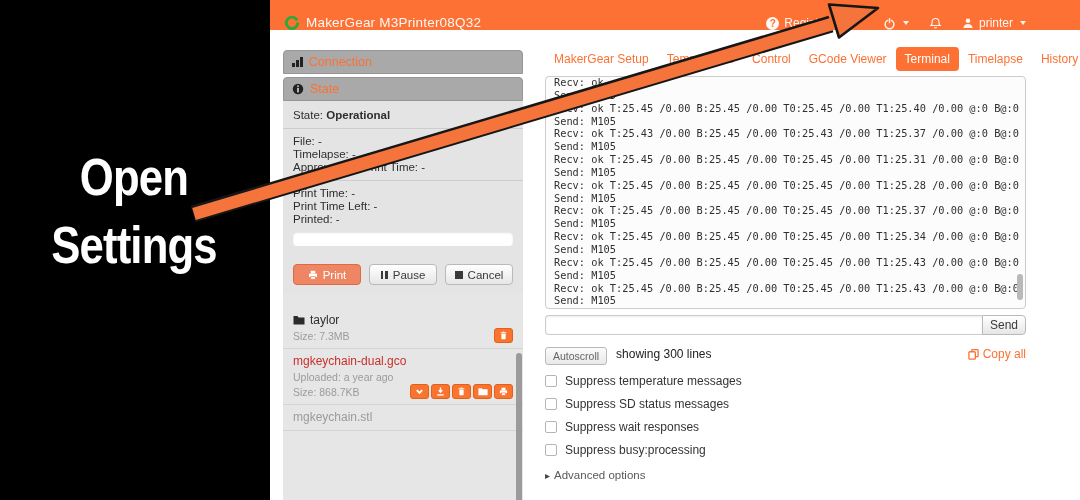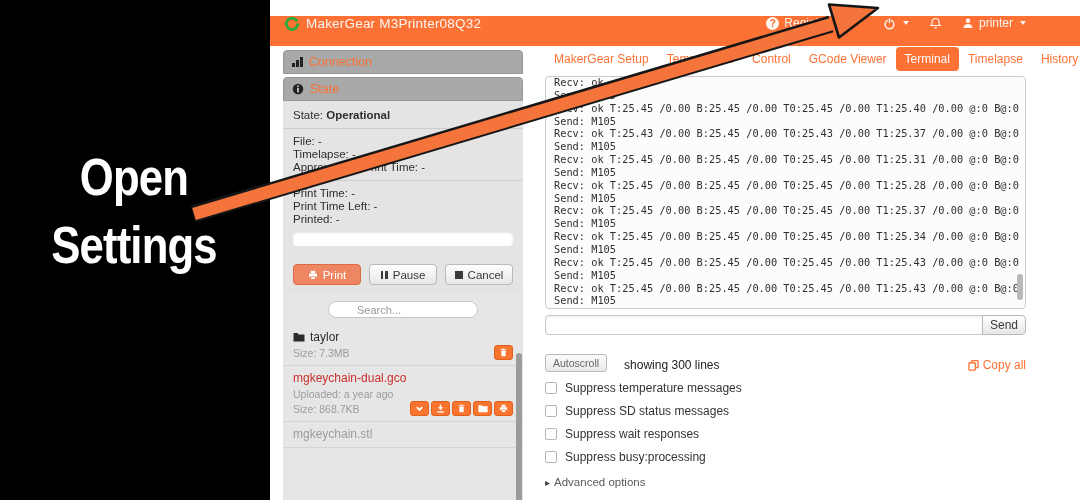--- a/index.html
+++ b/index.html
@@ -4,21 +4,21 @@
 <style>
   html,body{margin:0;padding:0;background:#000;width:1080px;height:500px;overflow:hidden;
     font-family:"Liberation Sans",sans-serif;-webkit-font-smoothing:antialiased;}
   .stage{position:relative;width:1080px;height:500px;background:#000;}
 
   
   .app{position:absolute;left:270px;top:0;width:810px;height:500px;background:#fff;}
 
   
   .navbar{position:absolute;left:0;top:0;width:100%;height:30px;background:#fd7134;
-    display:flex;align-items:flex-start;padding:0 14px;box-sizing:border-box;margin-top:16px;}
+    display:flex;align-items:flex-end;padding:0 14px;box-sizing:border-box;}
   .nav-title{color:#fbf7f4;font-size:13.5px;margin-left:7px;letter-spacing:.2px;}
   .nav-right{margin-left:auto;display:flex;align-items:center;gap:20px;color:rgba(255,255,255,.93);font-size:12px;padding-right:40px;}
   .nav-item{display:flex;align-items:center;gap:5px;cursor:pointer;}
   .q-circle{width:13px;height:13px;border-radius:50%;background:rgba(255,255,255,.95);color:#fd7134;
     font-size:10px;font-weight:bold;display:flex;align-items:center;justify-content:center;}
   .caret{width:0;height:0;border-left:3.5px solid transparent;border-right:3.5px solid transparent;
     border-top:4px solid rgba(255,255,255,.9);margin-left:2px;}
 
   
   .sidebar{position:absolute;left:13px;top:47px;width:240px;}
@@ -67,21 +67,21 @@
     font-family:"DejaVu Sans Mono",monospace;font-size:10.3px;line-height:12.85px;color:#303030;white-space:nowrap;}
   .log > div:first-child{margin-top:-5px;}
   .tscroll{position:absolute;right:2px;bottom:8px;width:6px;height:26px;border-radius:3px;background:#b9b9b9;}
 
   .send-row{display:flex;margin-top:6px;}
   .send-input{flex:1;height:20px;border:1px solid #ccc;border-right:none;border-radius:4px 0 0 4px;
     box-shadow:inset 0 1px 2px rgba(0,0,0,.08);outline:none;padding:0 6px;font-size:12px;box-sizing:border-box;background:#fff;}
   .send-btn{width:44px;height:20px;border:1px solid #b9b9b9;border-radius:0 4px 4px 0;
     background:linear-gradient(#ffffff,#e6e6e6);font-size:12px;color:#3a3a3a;cursor:pointer;}
 
-  .util-row{display:flex;align-items:flex-end;margin-top:19px;gap:8px;}
+  .util-row{display:flex;align-items:flex-start;margin-top:12px;}
   .autoscroll{font-size:10.5px;padding:2px 7px;border:1px solid #b9b9b9;border-radius:3px;
     background:linear-gradient(#fbfbfb,#e9e9e9);color:#666;cursor:pointer;}
   .lines-info{font-size:12px;color:#222;margin-left:9px;}
   .copy-all{margin-left:auto;color:#fd7134;font-size:12px;display:flex;align-items:center;gap:4px;cursor:pointer;}
 
   .cbx-row{display:flex;align-items:center;margin-top:9px;cursor:pointer;}
   .cbx{width:12px;height:12px;border:1px solid #b5b5b5;border-radius:2px;background:#fff;box-sizing:border-box;}
   .cbx-label{font-size:12px;color:#333;margin-left:8px;}
   .adv{margin-top:12px;font-size:11.5px;color:#5a5a5a;cursor:pointer;}
   .adv .tri{font-size:10px;margin-right:4px;color:#444;}
@@ -206,21 +206,20 @@
           </button>
           <button class="btn">
             <span class="stop-sq"></span>
             <span>Cancel</span>
           </button>
         </div>
       </div>
 
 
       <div class="files-body">
-        <input class="search-pill" type="text" placeholder="Search..." style="">
         <div class="flist">
 
 
           <div class="fentry">
             <div class="fname">
               <span style="display:flex;">
                   <svg width="12" height="10" viewBox="0 0 12 10">
                     <path d="M0.5 1h4l1 1.4h6V9.5h-11z" fill="#2b2b2b"></path>
                   </svg>
                 </span>

